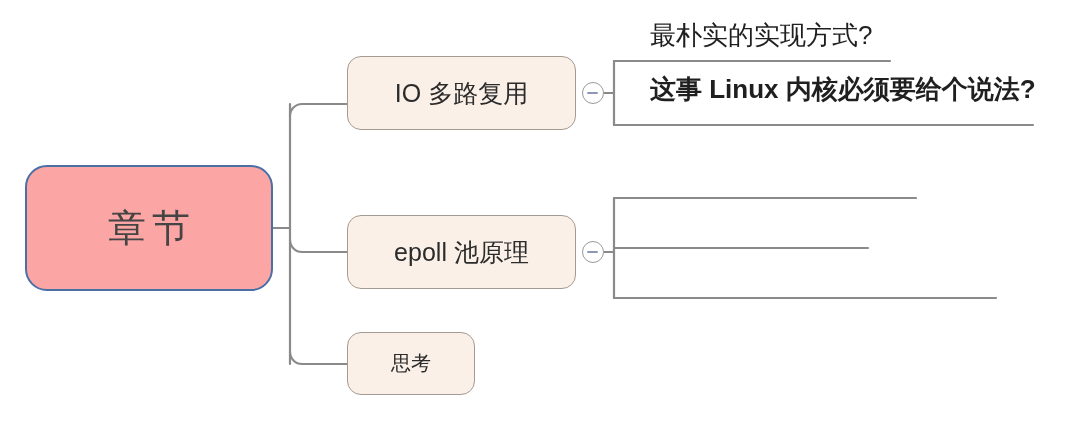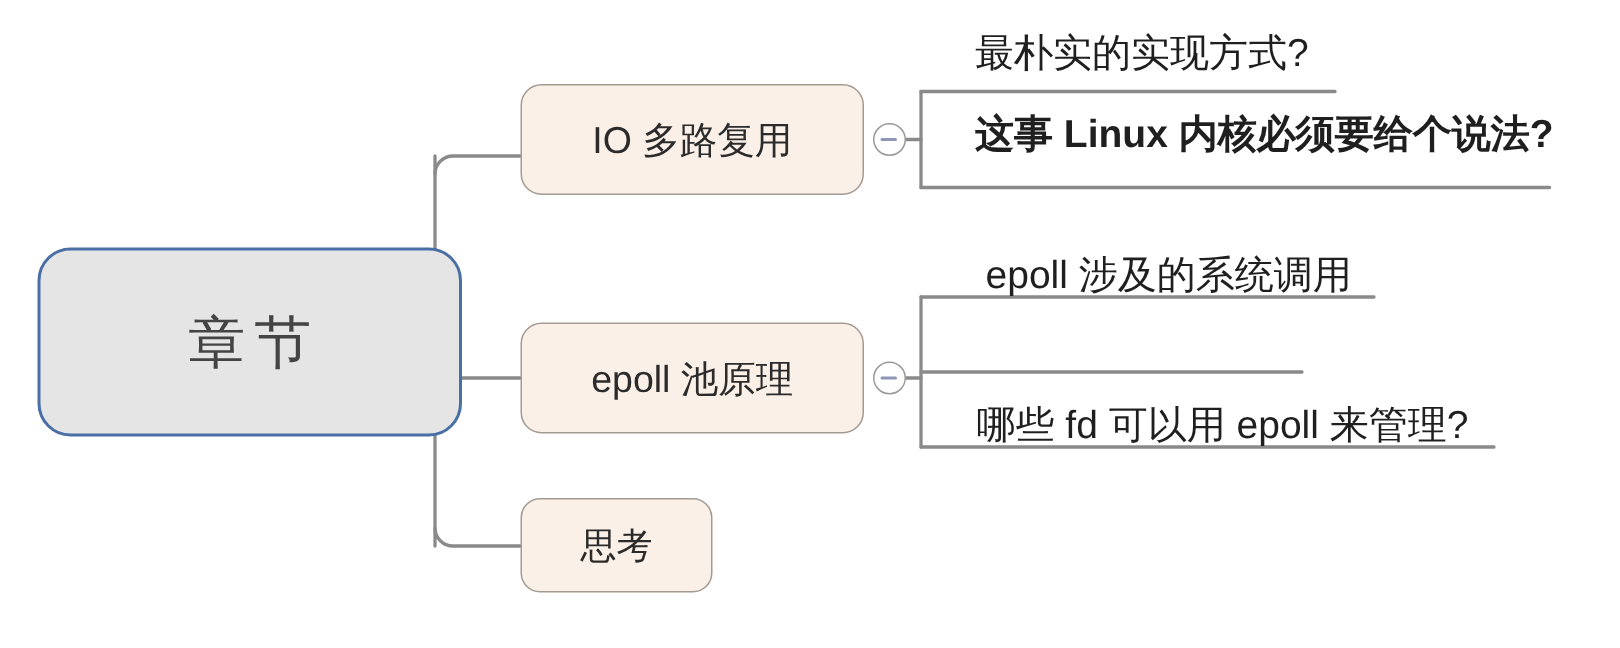--- a/index.html
+++ b/index.html
@@ -30,42 +30,42 @@
     display: flex;
     align-items: center;
     justify-content: center;
     text-align: center;
     white-space: nowrap;
   }
 
   .root-node {
     left: 25px;
     top: 165px;
-    width: 283px;
+    width: 248px;
     height: 126px;
-    background: #e5e5e5;
+    background: #fca5a5;
     border: 2px solid #4a6fa5;
     border-radius: 22px;
     color: #444444;
     font-size: 38px;
     letter-spacing: 6px;
     text-indent: 6px;
   }
 
   .branch-node {
     background: #faf0e8;
     border: 1.6px solid #a39a92;
     border-radius: 14px;
     color: #2b2b2b;
     font-size: 25px;
   }
   .branch-io    { left: 347px; top: 56px;  width: 229px; height: 74px; }
   .branch-epoll { left: 347px; top: 215px; width: 229px; height: 74px; }
   .branch-think { left: 347px; top: 332px; width: 128px; height: 63px;
-                  font-size: 24px; border-radius: 13px; }
+                  font-size: 20px; }
 
   .toggle {
     position: absolute;
     width: 22px;
     height: 22px;
     border: 1.5px solid #9a9a9a;
     border-radius: 50%;
     background: #ffffff;
     box-sizing: border-box;
   }
@@ -133,20 +133,18 @@
   <div class="toggle toggle-io"></div>
 
   <div class="leaf leaf-l1">最朴实的实现方式?</div>
 
   <div class="leaf leaf-l2">这事 Linux 内核必须要给个说法?</div>
 
   <div class="node branch-node branch-epoll">epoll 池原理</div>
 
   <div class="toggle toggle-epoll"></div>
 
-  <div class="leaf leaf-l3">epoll 涉及的系统调用</div>
 
 
-  <div class="leaf leaf-l5">哪些 fd 可以用 epoll 来管理?</div>
 
   <div class="node branch-node branch-think">思考</div>
 
 </div>
 
 </body></html>

